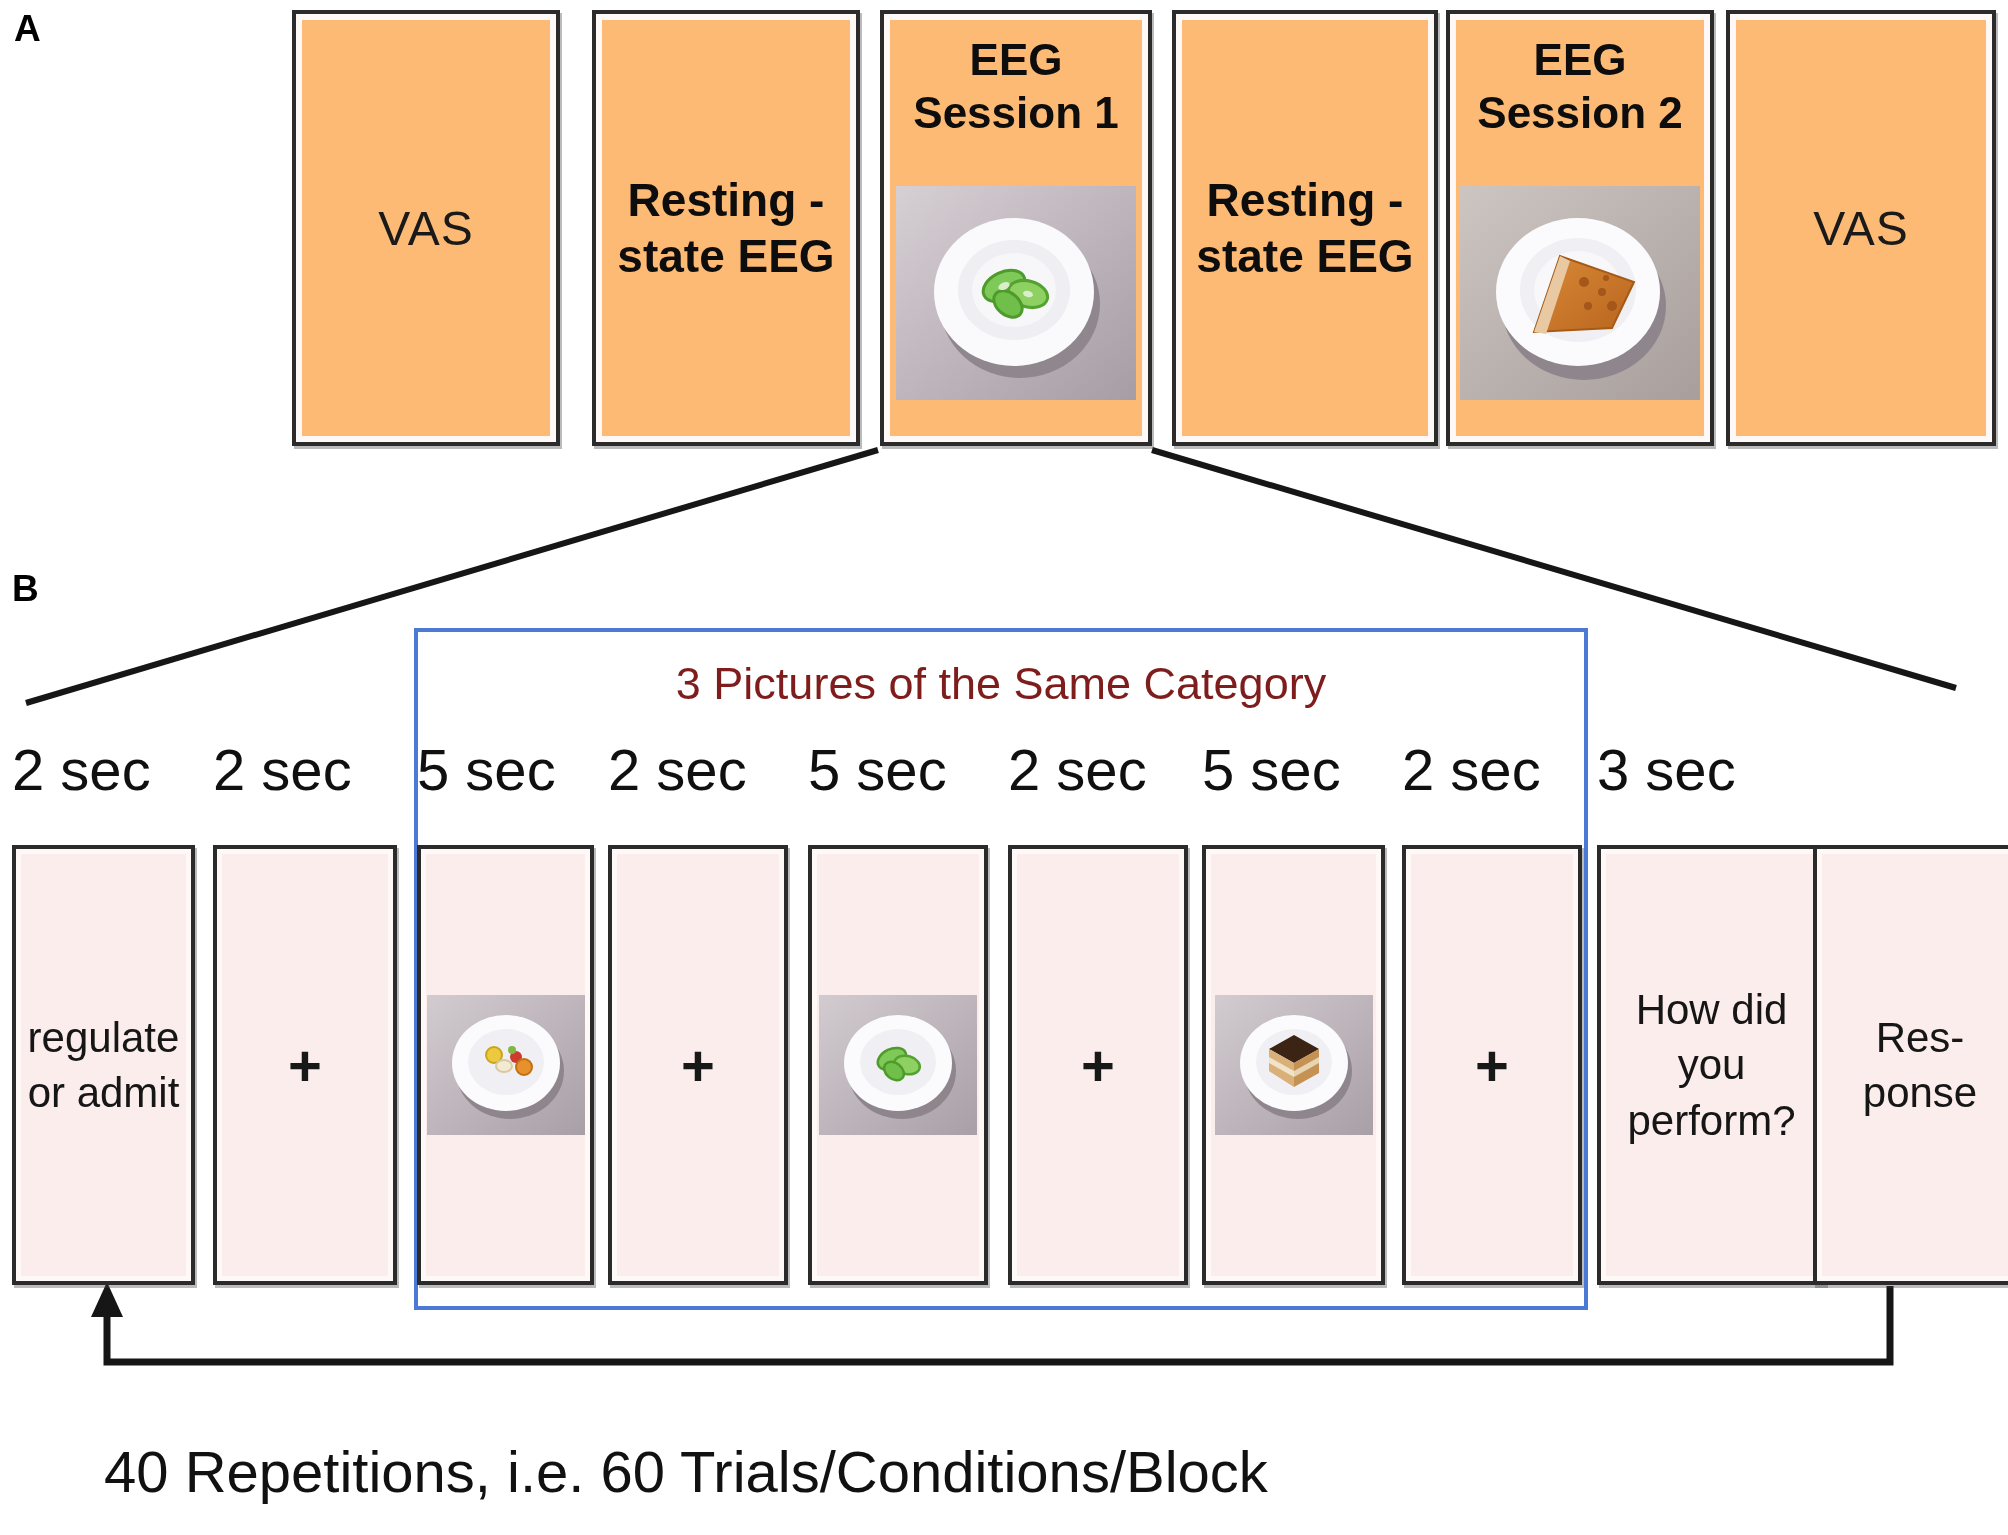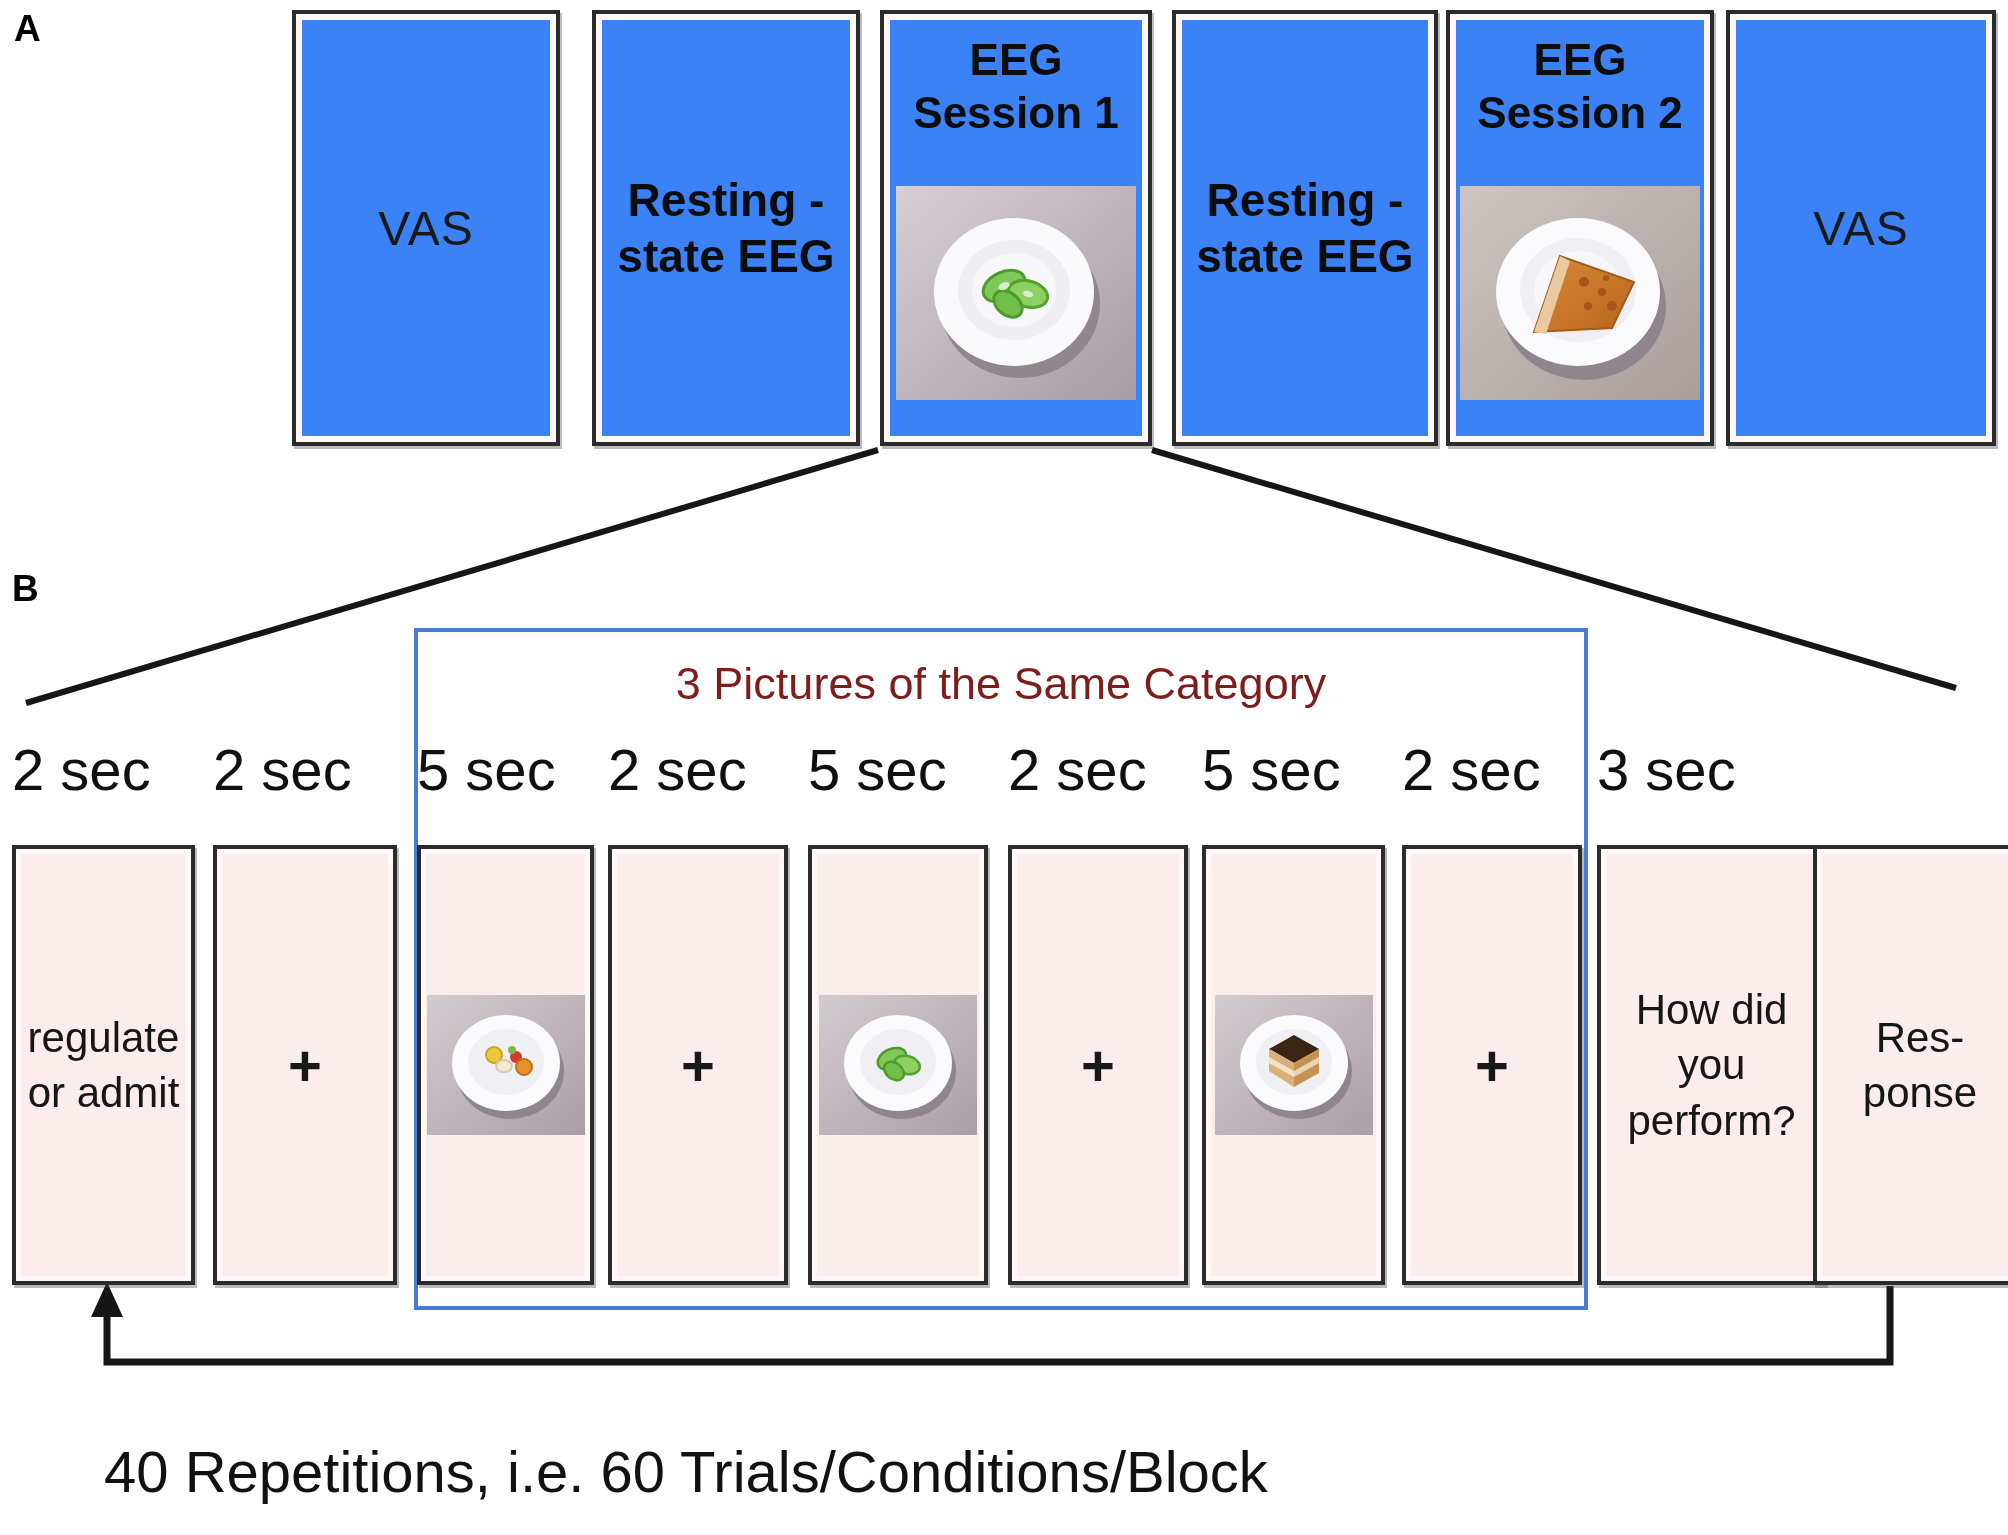--- a/index.html
+++ b/index.html
@@ -4,21 +4,21 @@
 <style>
   html,body{margin:0;padding:0;background:#ffffff;}
   #canvas{
     position:relative;width:2008px;height:1535px;background:#ffffff;
     font-family:"Liberation Sans","DejaVu Sans",sans-serif;overflow:hidden;
   }
   #connectors{position:absolute;left:0;top:0;width:2008px;height:1535px;}
   .plabel{position:absolute;font-weight:bold;font-size:37px;color:#000;}
   .abox{
     position:absolute;top:10px;height:436px;box-sizing:border-box;
-    background:#3b82f6;border:4px solid #2b2b2b;
+    background:#fdba74;border:4px solid #2b2b2b;
     box-shadow:inset 0 0 0 6px #fef8f7, 2px 3px 0 rgba(60,60,60,.35);
   }
   .bbox{
     position:absolute;top:845px;height:440px;box-sizing:border-box;
     background:#fbedec;border:4px solid #2b2b2b;
     box-shadow:inset 0 0 0 5px #fef8f7, 2px 3px 0 rgba(60,60,60,.35);
   }
   .center-col{
     position:absolute;left:0;top:0;right:0;bottom:0;
     display:flex;flex-direction:column;align-items:center;justify-content:center;

